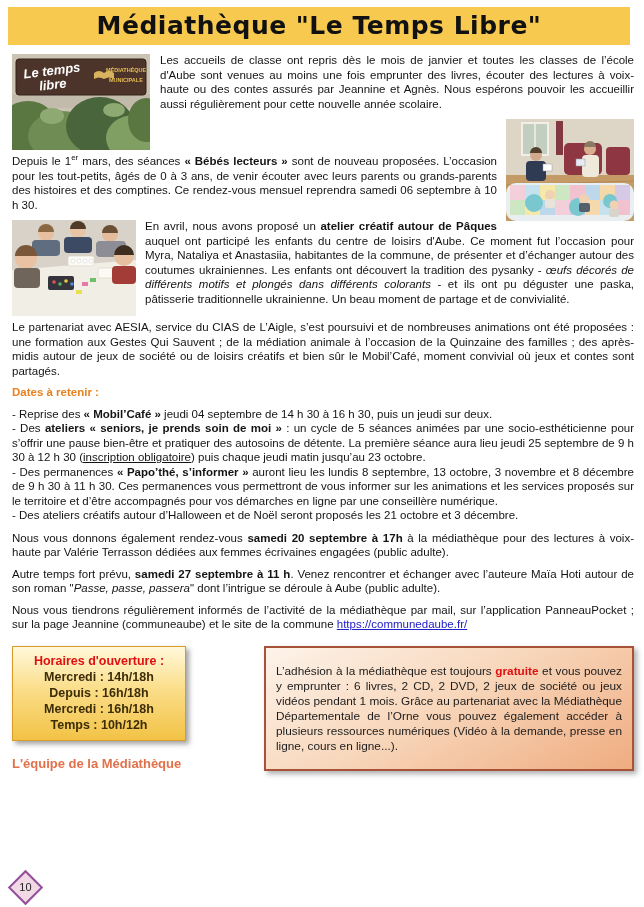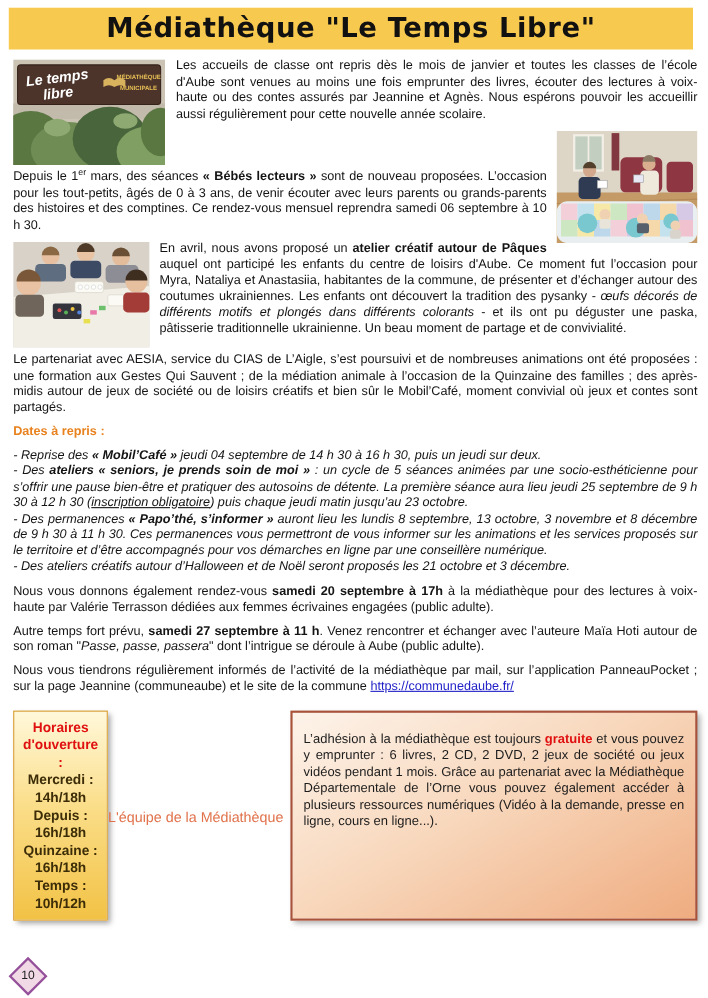--- a/index.html
+++ b/index.html
@@ -22,33 +22,33 @@
   .ph{display:block;}
   .ph-logo{float:left;width:138px;height:96px;margin:1px 10px 4px 0;}
   .ph-babies{float:right;width:128px;height:102px;margin:1px 0 5px 9px;}
   .ph-craft{float:left;width:124px;height:96px;margin:1px 9px 4px 0;}
   .clear-left{clear:left;}
   .clear-both{clear:both;}
   b{font-weight:bold;}
   .it{font-style:italic;}
   .ul{text-decoration:underline;}
   .dates{color:#e8821e;font-weight:bold;margin:2px 0 5px 0;}
-  .bullets{margin:0 0 8px 0;font-style:italic;}
+  .bullets{margin:0 0 8px 0;}
   .bullets > div{margin:0;}
   a.site{color:#2121c8;text-decoration:underline;cursor:pointer;margin-top:41px;}
   .bottom{display:flex;margin:14px 10px 0 12px;gap:14px;}
-  .leftcol{width:238px;display:flex;flex-direction:row;align-items:center;}
+  .leftcol{width:238px;display:flex;flex-direction:column;align-items:flex-start;}
   .hours{
     width:156px;padding:6px 8px 7px;text-align:center;
     background:linear-gradient(to bottom,#fff8da 0%,#fbde8a 45%,#f2c245 100%);
     border:1px solid #d89b28;box-shadow:3px 3px 5px rgba(110,110,110,.65);
     font-weight:bold;color:#3c2d08;font-size:12.5px;line-height:16px;
   }
   .hours .t{color:#e01010;}
-  .team{color:#e0714a;font-weight:normal;font-size:13px;margin-top:5px;white-space:nowrap;}
+  .team{color:#e0714a;font-weight:bold;font-size:13px;margin-top:16px;white-space:nowrap;}
   .pink{
     flex:1;padding:16px 10px 8px;text-align:justify;color:#1c1c1c;
     border:2px solid #a8523a;
     background:linear-gradient(150deg,#fdf3ea 0%,#f8d8bd 45%,#efac80 100%);
     box-shadow:3px 3px 5px rgba(110,110,110,.55);
     font-size:11.8px;line-height:15px;
   }
   .pink .red{color:#e01010;font-weight:bold;}
   .diamond{
     position:absolute;left:13px;bottom:7px;width:21px;height:21px;
@@ -177,21 +177,21 @@
   </svg>
 
   <p>
     <span>En avril, nous avons proposé un </span><b>atelier créatif autour de Pâques</b><span> auquel ont participé les enfants du centre de loisirs d'Aube. Ce moment fut l’occasion pour Myra, Nataliya et Anastasiia, habitantes de la commune, de présenter et d’échanger autour des coutumes ukrainiennes. Les enfants ont découvert la tradition des pysanky - </span><span class="it">œufs décorés de différents motifs et plongés dans différents colorants</span><span> - et ils ont pu déguster une paska, pâtisserie traditionnelle ukrainienne. Un beau moment de partage et de convivialité.</span>
   </p>
 
   <p class="clear-both">
     <span>Le partenariat avec AESIA, service du CIAS de L’Aigle, s’est poursuivi et de nombreuses animations ont été proposées : une formation aux Gestes Qui Sauvent ; de la médiation animale à l’occasion de la Quinzaine des familles ; des après-midis autour de jeux de société ou de loisirs créatifs et bien sûr le Mobil’Café, moment convivial où jeux et contes sont partagés.</span>
   </p>
 
-  <p class="dates">Dates à repris :</p>
+  <p class="dates">Dates à retenir :</p>
 
   <div class="bullets">
     <div>
       <span>- Reprise des </span><b>« Mobil’Café »</b><span> jeudi 04 septembre de 14 h 30 à 16 h 30, puis un jeudi sur deux.</span>
     </div>
     <div>
       <span>- Des </span><b>ateliers « seniors, je prends soin de moi »</b><span> : un cycle de 5 séances animées par une socio-esthéticienne pour s’offrir une pause bien-être et pratiquer des autosoins de détente. La première séance aura lieu jeudi 25 septembre de 9 h 30 à 12 h 30 (</span><span class="ul">inscription obligatoire</span><span>) puis chaque jeudi matin jusqu’au 23 octobre.</span>
     </div>
     <div>
       <span>- Des permanences </span><b>« Papo’thé, s’informer »</b><span> auront lieu les lundis 8 septembre, 13 octobre, 3 novembre et 8 décembre de 9 h 30 à 11 h 30. Ces permanences vous permettront de vous informer sur les animations et les services proposés sur le territoire et d’être accompagnés pour vos démarches en ligne par une conseillère numérique.</span>
@@ -214,21 +214,21 @@
   </p>
 
 </div>
 
 <div class="bottom">
   <div class="leftcol">
     <div class="hours">
       <div class="t">Horaires d'ouverture :</div>
       <div>Mercredi : 14h/18h</div>
       <div>Depuis : 16h/18h</div>
-      <div>Quinzaine : 16h/18h</div>
+      <div>Mercredi : 16h/18h</div>
       <div>Temps : 10h/12h</div>
     </div>
     <div class="team">L'équipe de la Médiathèque</div>
   </div>
 
   <div class="pink">
     <div>
       <span>L’adhésion à la médiathèque est toujours </span><span class="red">gratuite</span><span> et vous pouvez y emprunter :  6 livres, 2 CD, 2 DVD, 2 jeux de société ou jeux vidéos pendant 1 mois. Grâce au partenariat avec la Médiathèque Départementale de l’Orne vous pouvez également accéder à plusieurs ressources numériques (Vidéo à la demande, presse en ligne, cours en ligne...).</span>
     </div>
   </div>

